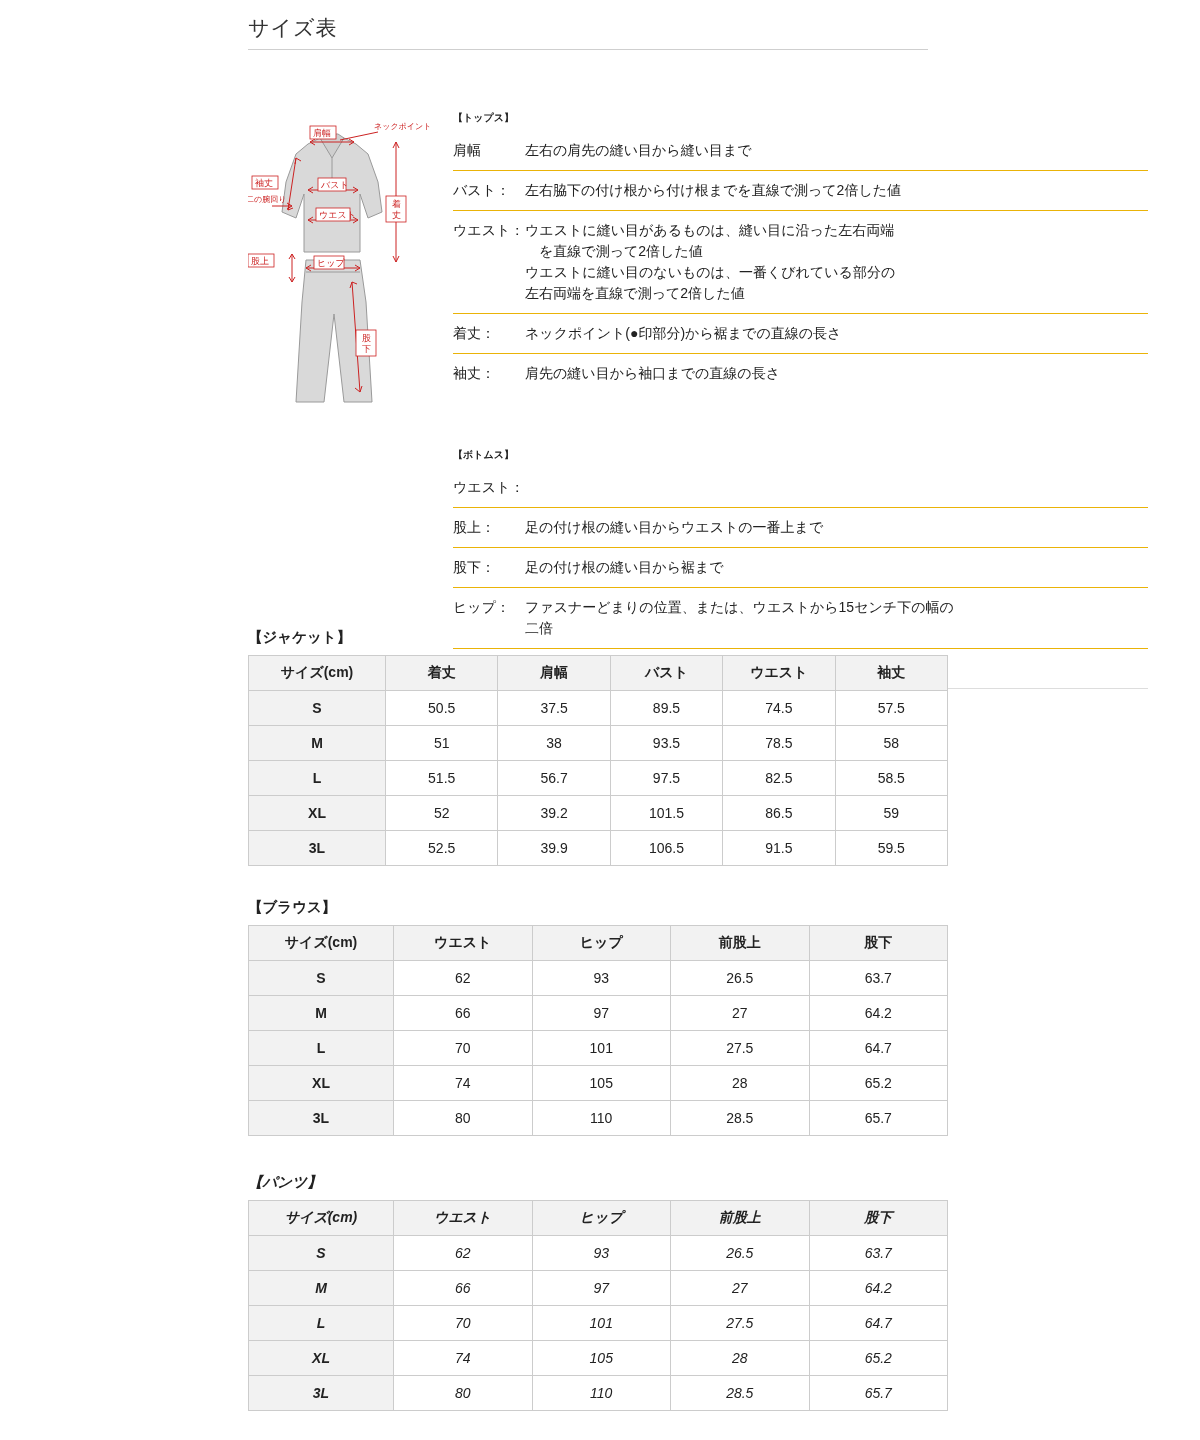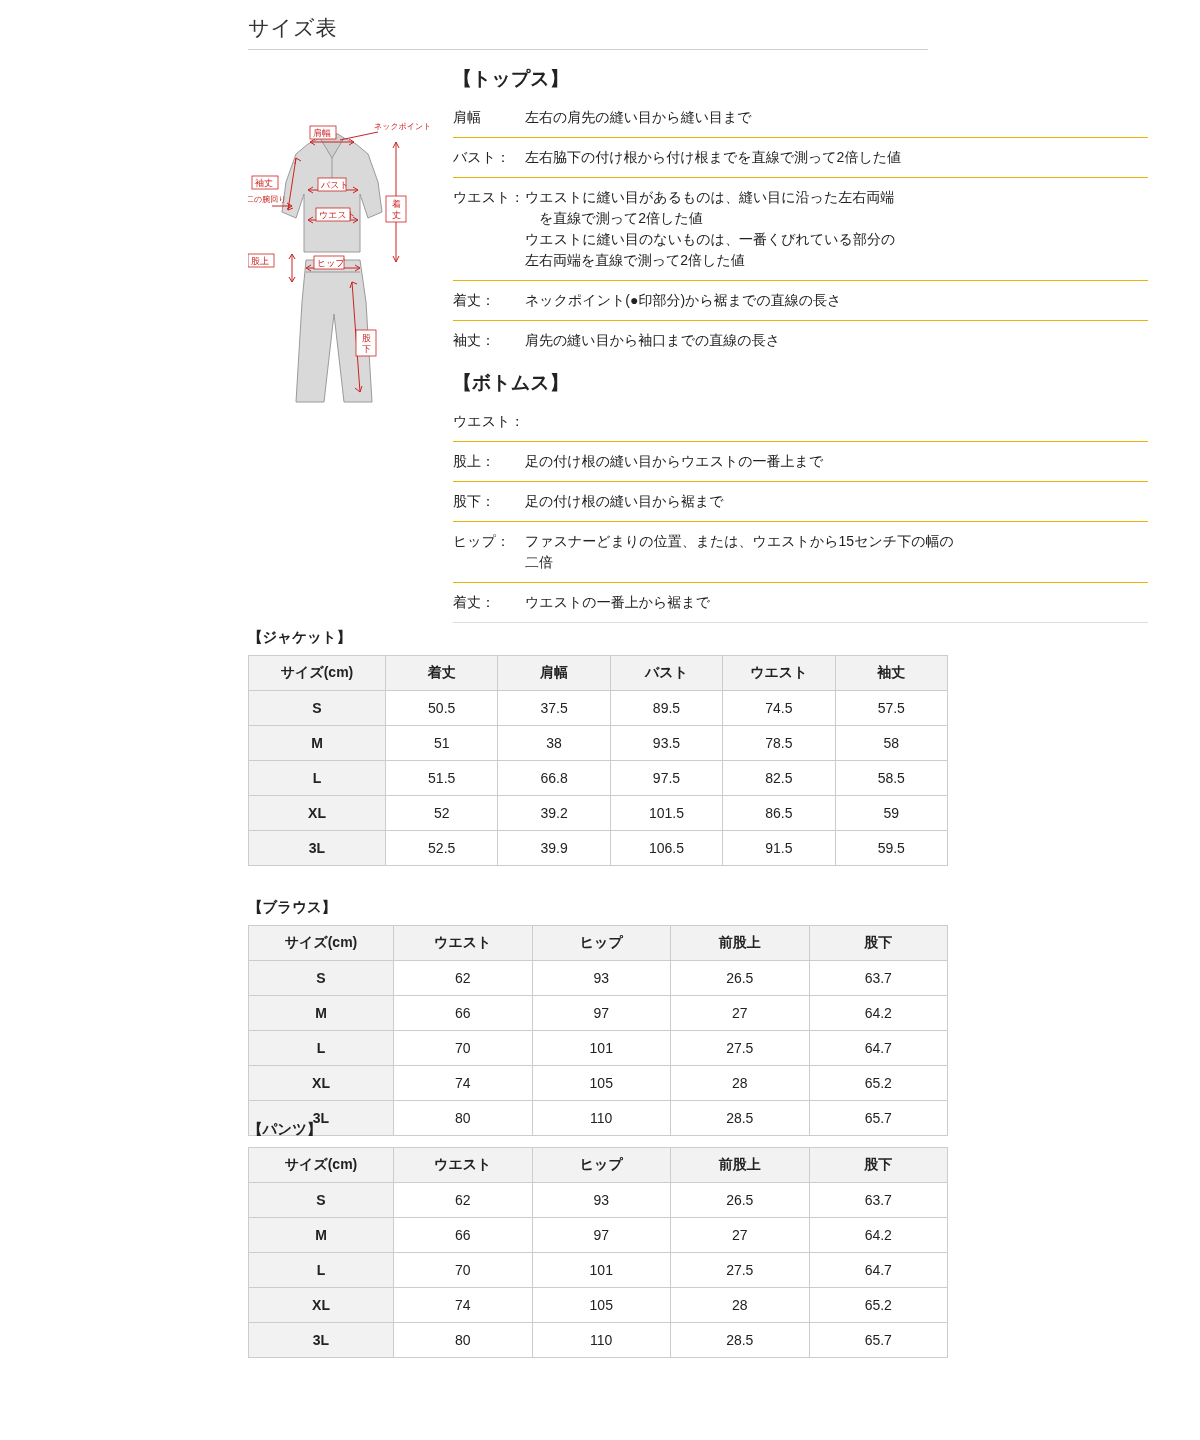--- a/index.html
+++ b/index.html
@@ -48,24 +48,25 @@
     left: 0px;
     top: 40px;
     width: 190px;
     height: 360px;
   }
   .guide-list {
     margin-left: 205px;
     width: 695px;
   }
   .guide-section {
-    font-size: 19px;
+    font-size: 10px;
     font-weight: bold;
     color: #222222;
     padding: 4px 0 6px 0;
+    margin-top: 45px;
   }
   .guide-row {
     display: flex;
     border-top: 1px solid #eab308;
     padding: 9px 0 9px 0;
     font-size: 14px;
     line-height: 1.5;
   }
   .guide-row.no-top {
     border-top: none;
@@ -122,21 +123,21 @@
     color: #222222;
   }
   table.size tbody td {
     background: #ffffff;
     color: #222222;
   }
 
   
   #block-jacket { top: 628px; }
   #block-blouse { top: 898px; }
-  #block-pants  { top: 1120px; }
+  #block-pants  { top: 1173px; font-style: italic; }
 
   
   .illus-label {
     font-family: "Liberation Sans", sans-serif;
     font-size: 9px;
     fill: #cc2222;
   }
   .illus-label-s {
     font-family: "Liberation Sans", sans-serif;
     font-size: 8px;
@@ -343,21 +344,21 @@
           <th>M</th>
           <td>51</td>
           <td>38</td>
           <td>93.5</td>
           <td>78.5</td>
           <td>58</td>
         </tr>
         <tr>
           <th>L</th>
           <td>51.5</td>
-          <td>66.8</td>
+          <td>56.7</td>
           <td>97.5</td>
           <td>82.5</td>
           <td>58.5</td>
         </tr>
         <tr>
           <th>XL</th>
           <td>52</td>
           <td>39.2</td>
           <td>101.5</td>
           <td>86.5</td>

